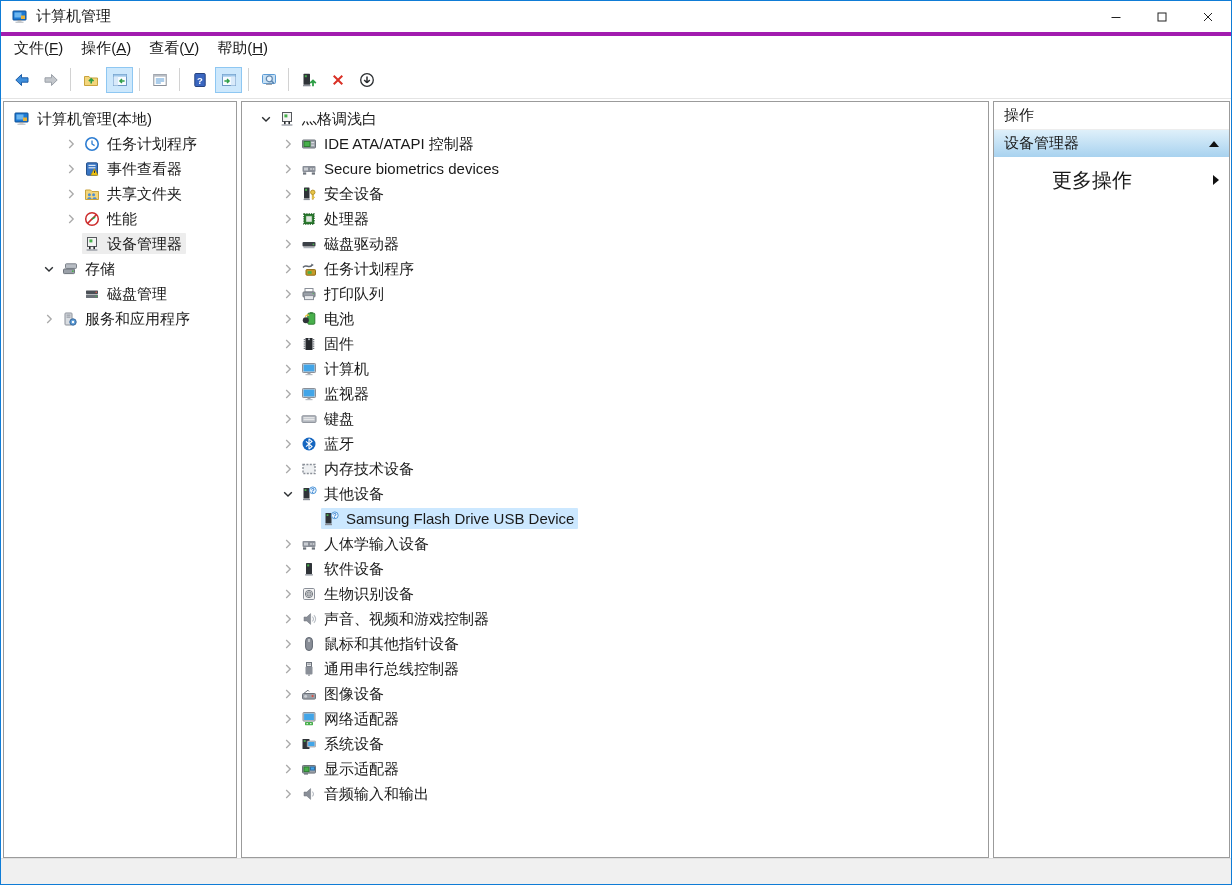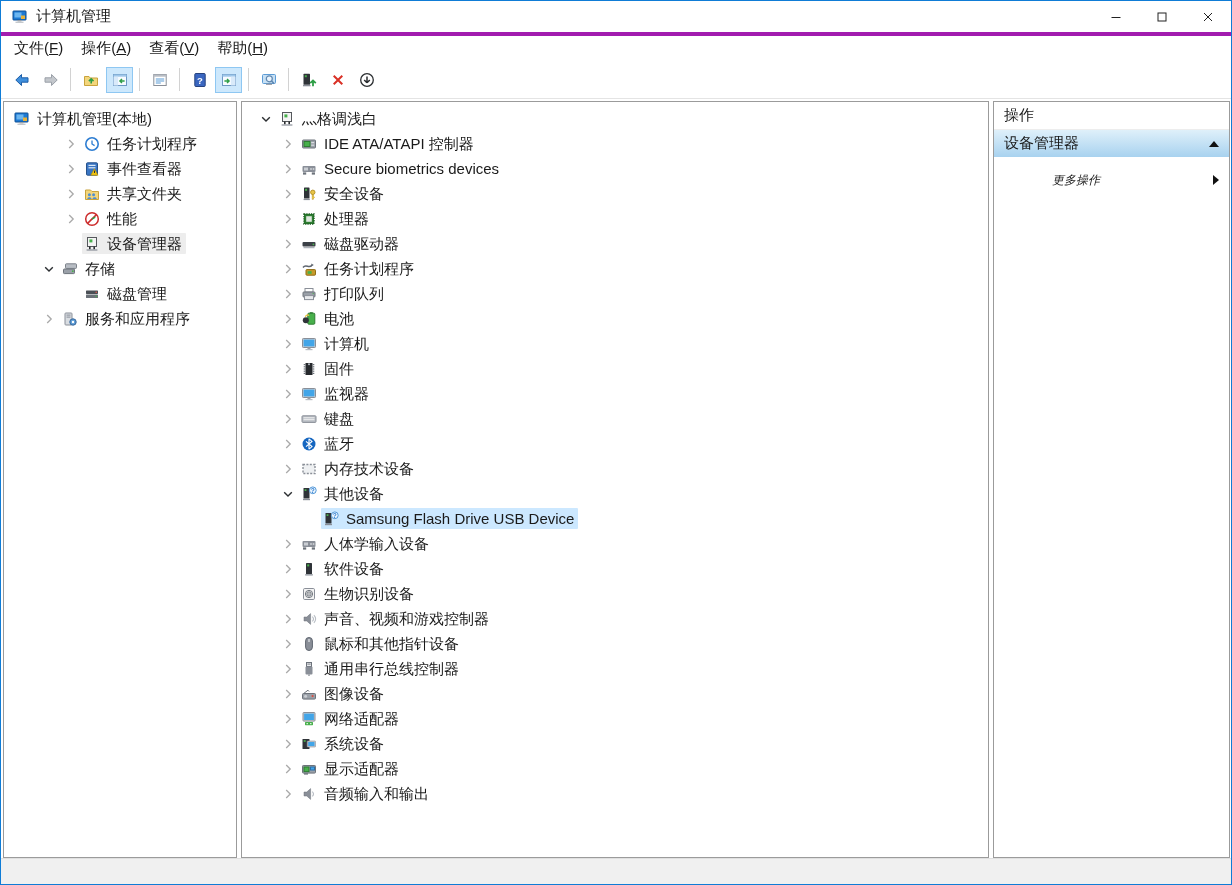--- a/index.html
+++ b/index.html
@@ -40,21 +40,21 @@
   .row-content.sel-active{background:var(--sel-active,#cce8ff);}
   .row-content.sel-inactive{background:var(--sel-inactive,#ededed);}
   .tree-icon{width:17px;height:16px;margin-right:6px;display:inline-flex;flex:0 0 17px;}
   .tree-label{line-height:17px;}
   
   .ap-header{height:28px;display:flex;align-items:center;padding-left:10px;font-size:15px;border-bottom:1px solid #ededed;}
   .ap-section-bar{height:27px;display:flex;align-items:center;justify-content:space-between;
     padding:0 10px;font-size:15px;
     background:linear-gradient(var(--grad-top,#dff0fa),var(--grad-bottom,#a8d2ef));}
   .ap-item{height:26px;display:flex;align-items:center;justify-content:space-between;
-    padding:0 10px 0 58px;font-size:12px;margin-top:10px;cursor:default;font-style:italic;}
+    padding:0 10px 0 58px;font-size:20px;margin-top:10px;cursor:default;}
   .tri-up{width:0;height:0;border-left:5px solid transparent;border-right:5px solid transparent;border-bottom:6px solid #111;}
   .tri-right{width:0;height:0;border-top:5px solid transparent;border-bottom:5px solid transparent;border-left:6px solid #111;}
 </style>
 </head>
 <body>
 
 <div class="window">
 
   <div class="title-bar">
     <span class="title-icon" id="title-icon"><svg width="16" height="16" viewBox="0 0 16 16" xmlns="http://www.w3.org/2000/svg">
@@ -533,54 +533,54 @@
         <div class="tree-row">
           <span class="spacer" style="width: 35px;"></span>
           <span class="chevron">
             <svg width="16" height="16" viewBox="0 0 16 16" xmlns="http://www.w3.org/2000/svg">
               <path d="M6.2 4 L10.2 8 L6.2 12" stroke="#a9a9a9" stroke-width="1.3" fill="none"></path>
             </svg>
           </span>
           <span class="row-content">
             <span class="tree-icon">
               <svg width="16" height="16" viewBox="0 0 16 16" xmlns="http://www.w3.org/2000/svg">
-                <rect x="1.5" y="2.5" width="13" height="9" rx="0.8" fill="#c7cbd1" stroke="#8a8f98"></rect>
-                <rect x="2.6" y="3.6" width="10.8" height="6.8" fill="#42a5e8"></rect>
-                <rect x="6.5" y="11.6" width="3" height="1.4" fill="#9aa0a8"></rect>
-                <rect x="4.5" y="13" width="7" height="1.2" fill="#b8bdc4"></rect>
-              </svg>
-            </span>
-            <span class="tree-label">计算机</span>
-          </span>
-        </div>
-        <div class="tree-row">
-          <span class="spacer" style="width: 35px;"></span>
-          <span class="chevron">
-            <svg width="16" height="16" viewBox="0 0 16 16" xmlns="http://www.w3.org/2000/svg">
-              <path d="M6.2 4 L10.2 8 L6.2 12" stroke="#a9a9a9" stroke-width="1.3" fill="none"></path>
-            </svg>
-          </span>
-          <span class="row-content">
-            <span class="tree-icon">
-              <svg width="16" height="16" viewBox="0 0 16 16" xmlns="http://www.w3.org/2000/svg">
                 <rect x="4.5" y="2" width="7" height="12" fill="#26292d"></rect>
                 <circle cx="8" cy="3.3" r="1" fill="#b8bdc4"></circle>
                 <rect x="2.7" y="3" width="1.8" height="1.2" fill="#6d737b"></rect>
                 <rect x="2.7" y="5.2" width="1.8" height="1.2" fill="#6d737b"></rect>
                 <rect x="2.7" y="7.4" width="1.8" height="1.2" fill="#6d737b"></rect>
                 <rect x="2.7" y="9.6" width="1.8" height="1.2" fill="#6d737b"></rect>
                 <rect x="2.7" y="11.8" width="1.8" height="1.2" fill="#6d737b"></rect>
                 <rect x="11.5" y="3" width="1.8" height="1.2" fill="#6d737b"></rect>
                 <rect x="11.5" y="5.2" width="1.8" height="1.2" fill="#6d737b"></rect>
                 <rect x="11.5" y="7.4" width="1.8" height="1.2" fill="#6d737b"></rect>
                 <rect x="11.5" y="9.6" width="1.8" height="1.2" fill="#6d737b"></rect>
                 <rect x="11.5" y="11.8" width="1.8" height="1.2" fill="#6d737b"></rect>
               </svg>
             </span>
             <span class="tree-label">固件</span>
+          </span>
+        </div>
+        <div class="tree-row">
+          <span class="spacer" style="width: 35px;"></span>
+          <span class="chevron">
+            <svg width="16" height="16" viewBox="0 0 16 16" xmlns="http://www.w3.org/2000/svg">
+              <path d="M6.2 4 L10.2 8 L6.2 12" stroke="#a9a9a9" stroke-width="1.3" fill="none"></path>
+            </svg>
+          </span>
+          <span class="row-content">
+            <span class="tree-icon">
+              <svg width="16" height="16" viewBox="0 0 16 16" xmlns="http://www.w3.org/2000/svg">
+                <rect x="1.5" y="2.5" width="13" height="9" rx="0.8" fill="#c7cbd1" stroke="#8a8f98"></rect>
+                <rect x="2.6" y="3.6" width="10.8" height="6.8" fill="#42a5e8"></rect>
+                <rect x="6.5" y="11.6" width="3" height="1.4" fill="#9aa0a8"></rect>
+                <rect x="4.5" y="13" width="7" height="1.2" fill="#b8bdc4"></rect>
+              </svg>
+            </span>
+            <span class="tree-label">计算机</span>
           </span>
         </div>
         <div class="tree-row">
           <span class="spacer" style="width: 35px;"></span>
           <span class="chevron">
             <svg width="16" height="16" viewBox="0 0 16 16" xmlns="http://www.w3.org/2000/svg">
               <path d="M6.2 4 L10.2 8 L6.2 12" stroke="#a9a9a9" stroke-width="1.3" fill="none"></path>
             </svg>
           </span>
           <span class="row-content">

